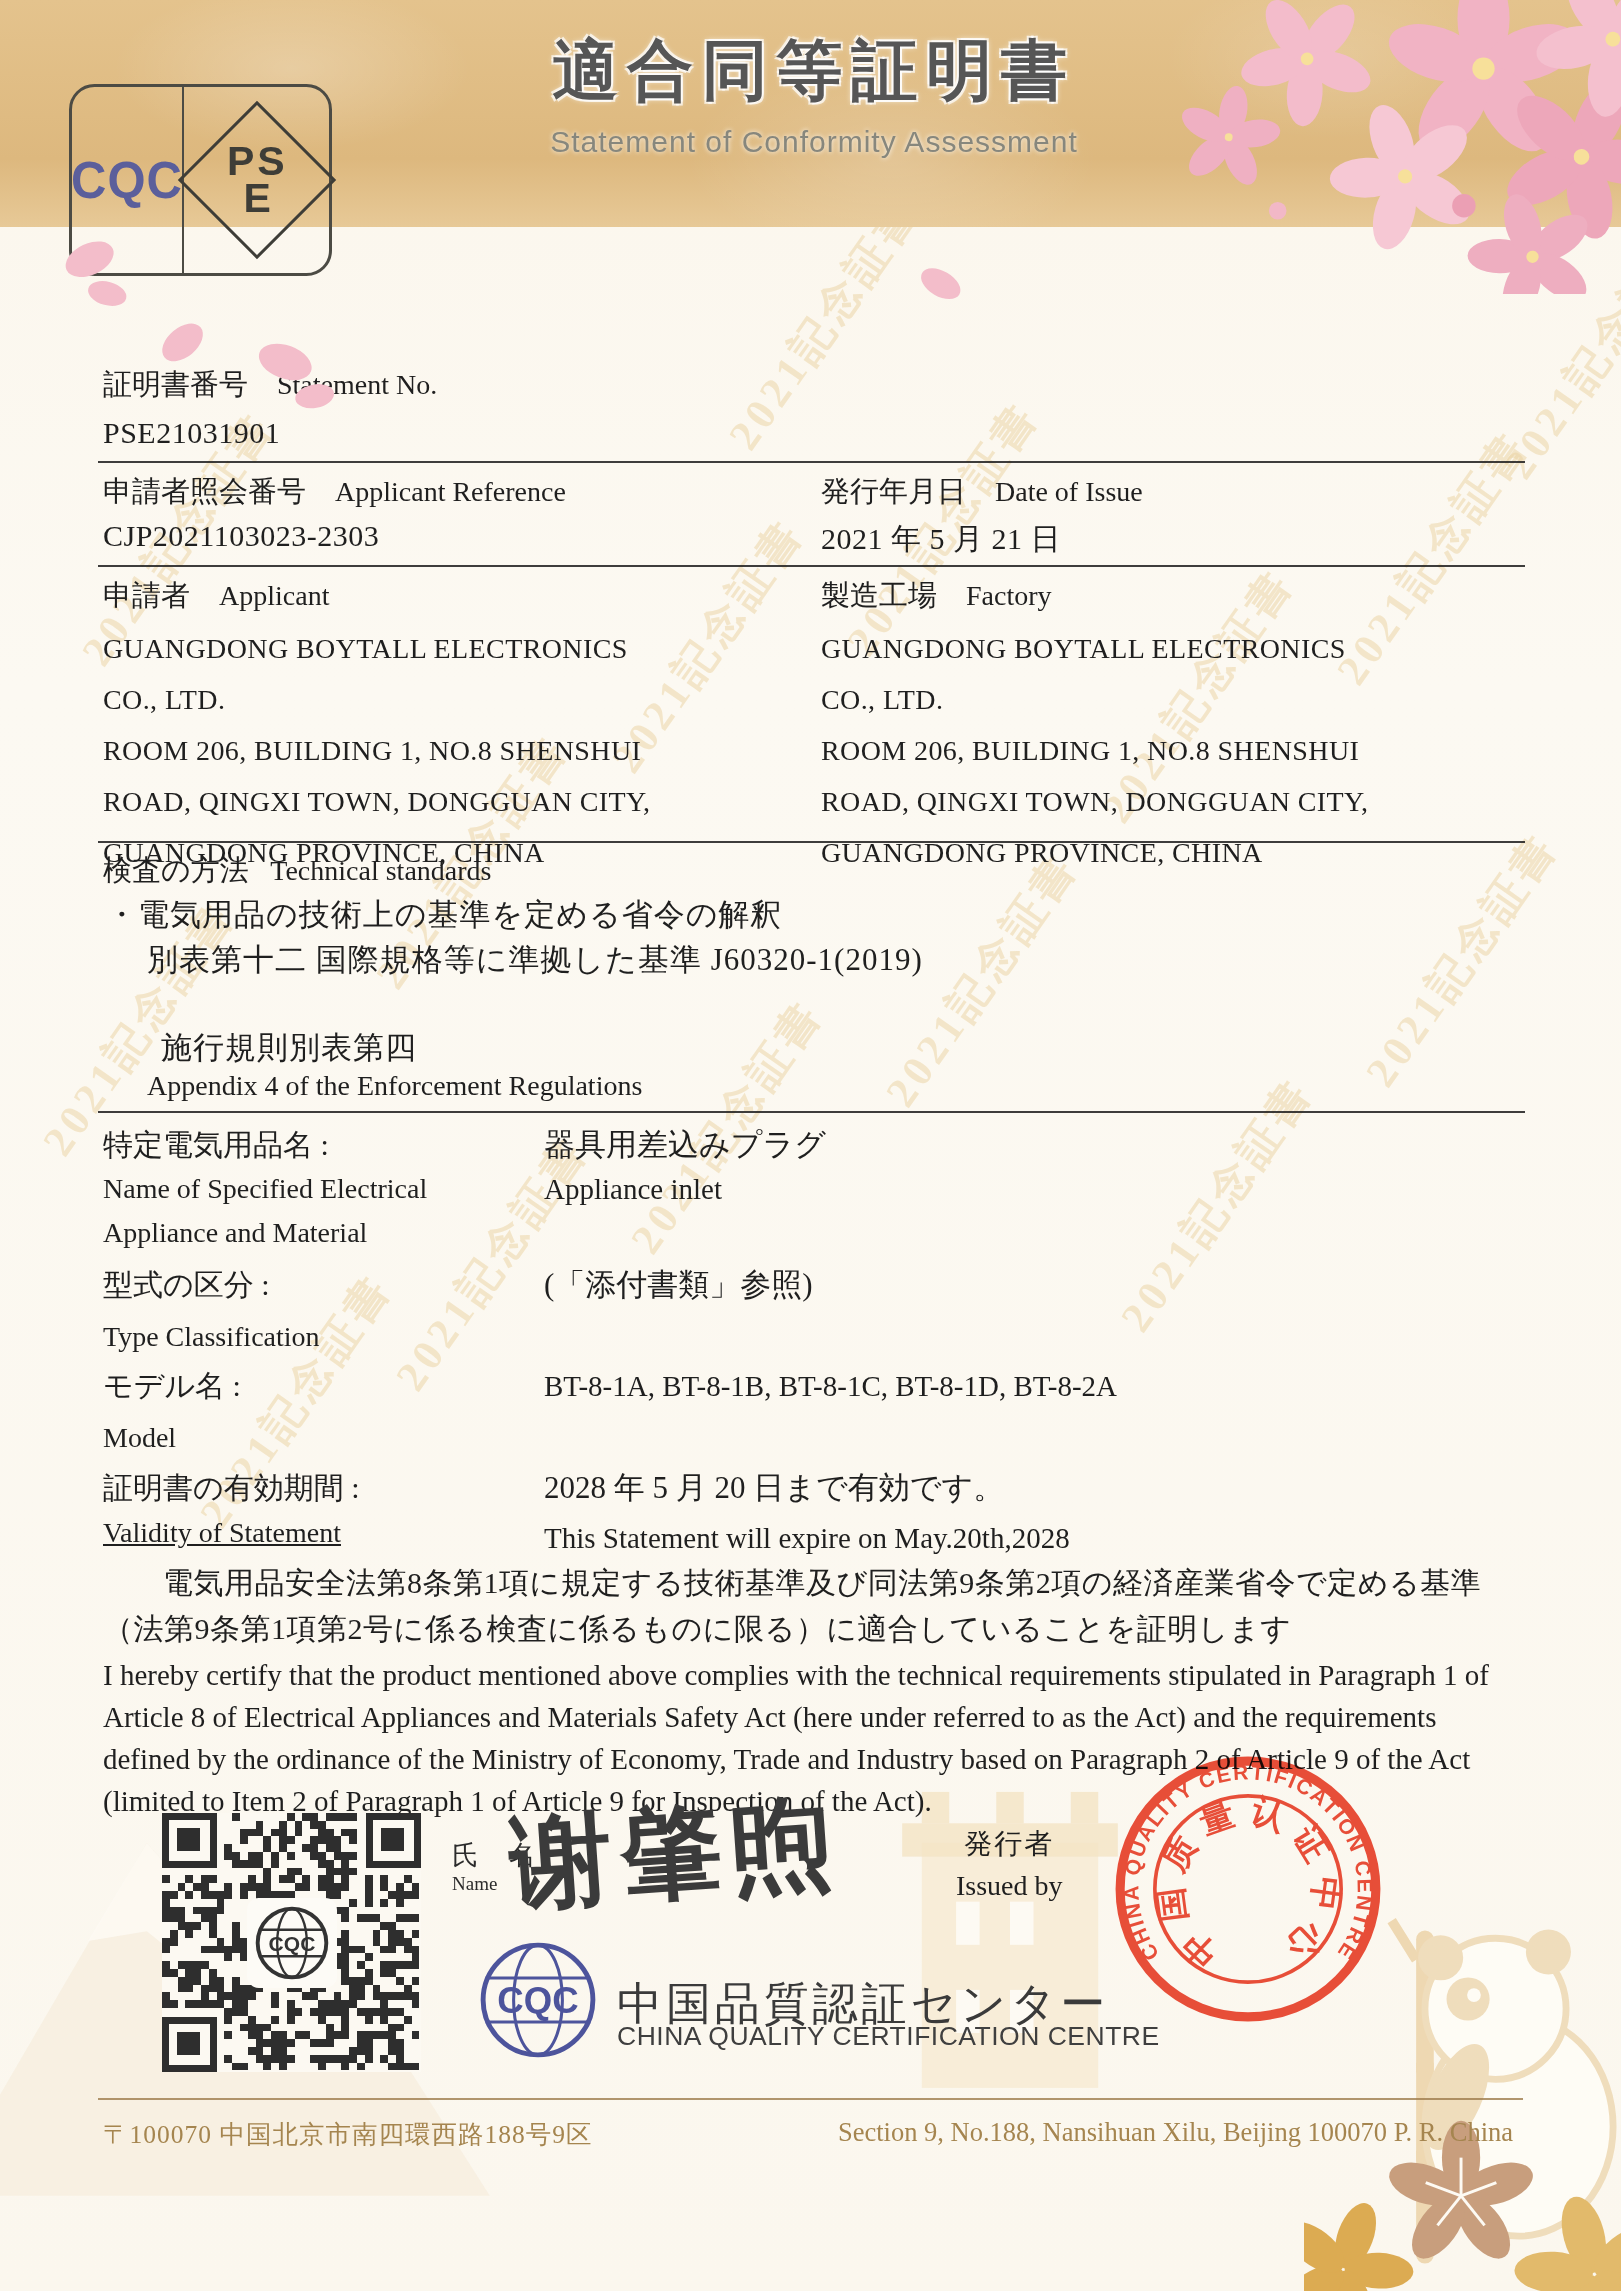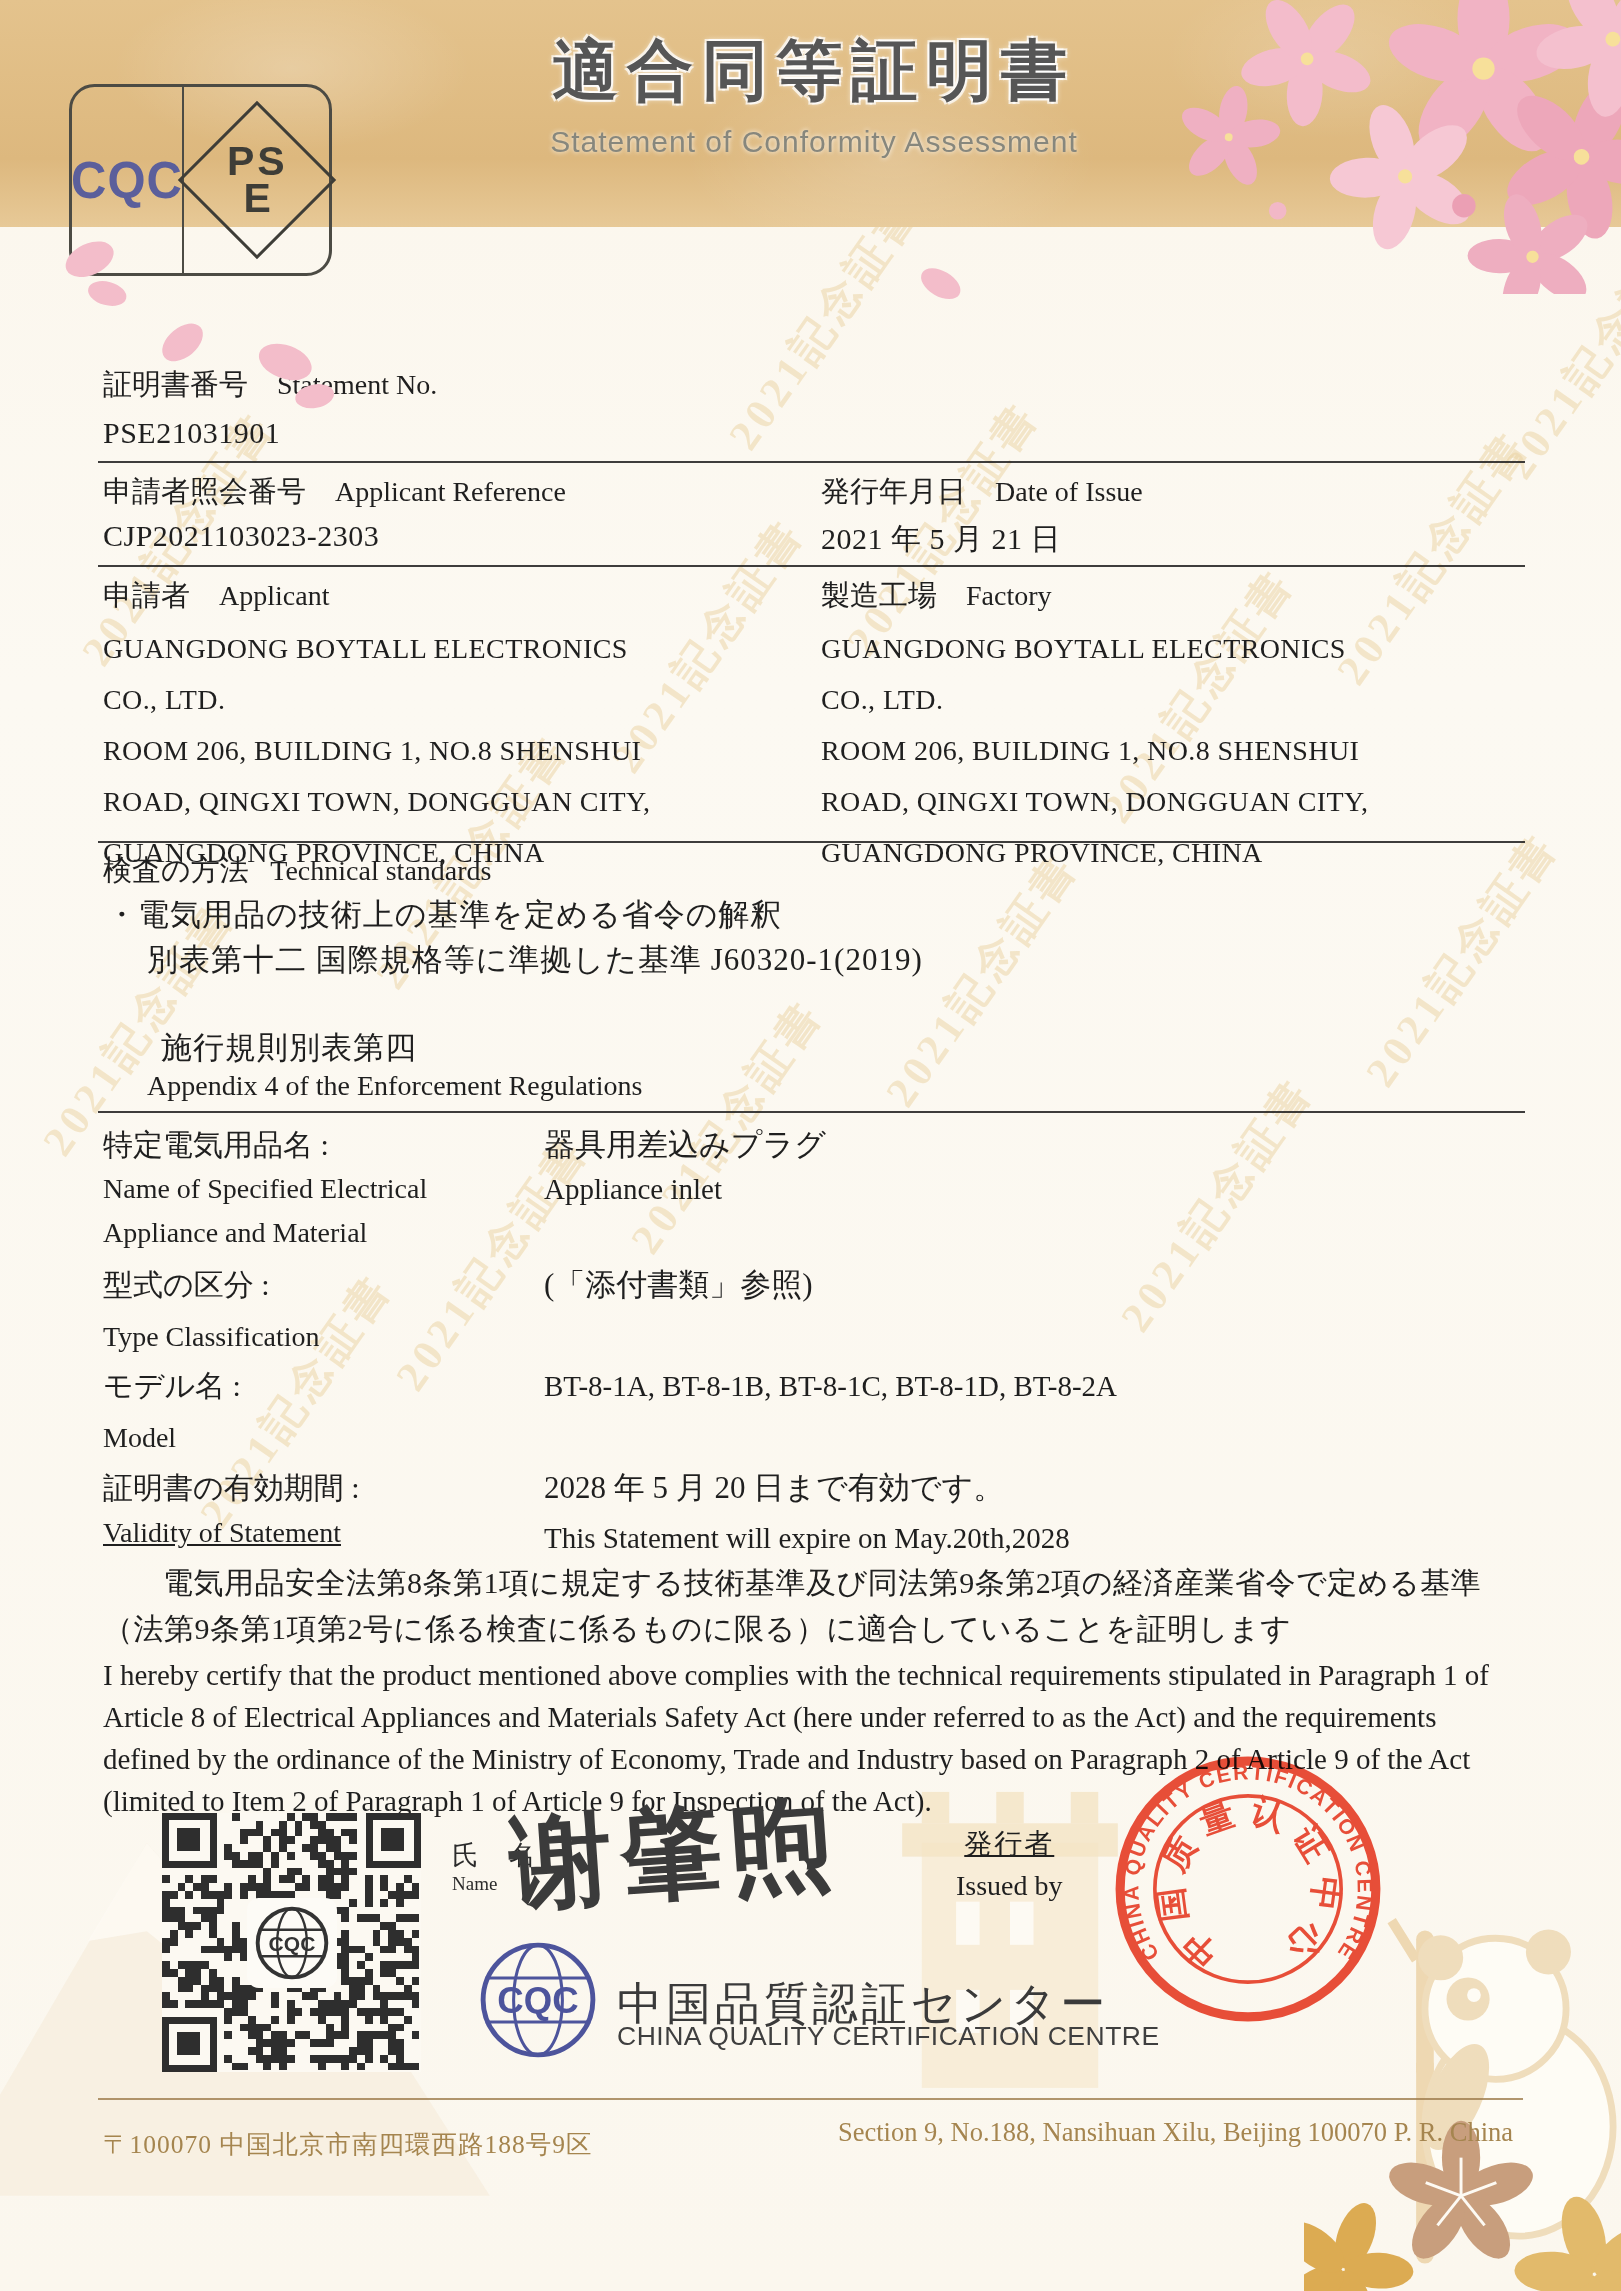--- a/index.html
+++ b/index.html
@@ -72,30 +72,30 @@
   .finder::after{content:""; position:absolute; left:7.8px; top:7.8px; width:23.5px; height:23.5px; background:#2e2e2e;}
   .f-tl{left:0; top:0;} .f-tr{right:0; top:0;} .f-bl{left:0; bottom:0;}
   .qr-globe{position:absolute; left:50%; top:50%; transform:translate(-50%,-50%);
     width:90px; height:90px; background:#fdfbf6; border-radius:11.8px;
     display:flex; align-items:center; justify-content:center; color:#333;}
   .name-lbls{line-height:1.25; color:#2b2b2b;}
   .name-lbls .jp{font-size:26.5px; letter-spacing:2px;}
   .name-lbls .en{font-size:19px;}
   .signature{font-size:102px; font-weight:700; color:#3b3b3b; transform:rotate(-4deg);
     letter-spacing:7.8px; white-space:nowrap;}
-  .issued .jp{font-size:28px; letter-spacing:2px;text-decoration:underline;}
+  .issued .jp{font-size:28px; letter-spacing:2px;}
   .issued .en{font-size:28px;}
   .org-globe{color:#4d549c;}
   .org-jp{font-size:45px; color:#3a3a3a; letter-spacing:3.9px;margin-top:16px;}
   .org-en{font-family:"Liberation Sans","DejaVu Sans",sans-serif; font-size:26.5px; color:#3f3f3f; letter-spacing:0.5px;}
   .stamp{position:absolute; left:1111px; top:1752px; width:274px; height:274px; z-index:3;
     mix-blend-mode:multiply; opacity:.93;}
   
   .footer-line{position:absolute; left:98px; top:2098px; width:1425px; border-top:2.9px solid #9d7c4c; opacity:.8; z-index:2;}
-  .footer-jp{position:absolute; left:103px; top:2117px; font-size:25.5px; color:#a5854f; letter-spacing:1px; z-index:2;margin-top:10px;}
+  .footer-jp{position:absolute; left:103px; top:2117px; font-size:25.5px; color:#a5854f; letter-spacing:1px; z-index:2;}
   .footer-en{position:absolute; left:838px; top:2117px; font-size:26.5px; color:#a5854f; z-index:2;}
 </style>
 </head>
 <body>
 
 <div class="page">
 
   <svg class="scenery" style="left:-59px; top:1784px;" width="686" height="412" viewBox="0 0 700 420">
     <polygon points="0,420 210,60 290,150 300,90 420,200 560,420" fill="#f7efdf" opacity="0.85"></polygon>
     <polygon points="150,160 210,60 290,150 260,190 210,150" fill="#fdfaf3" opacity="0.9"></polygon>

